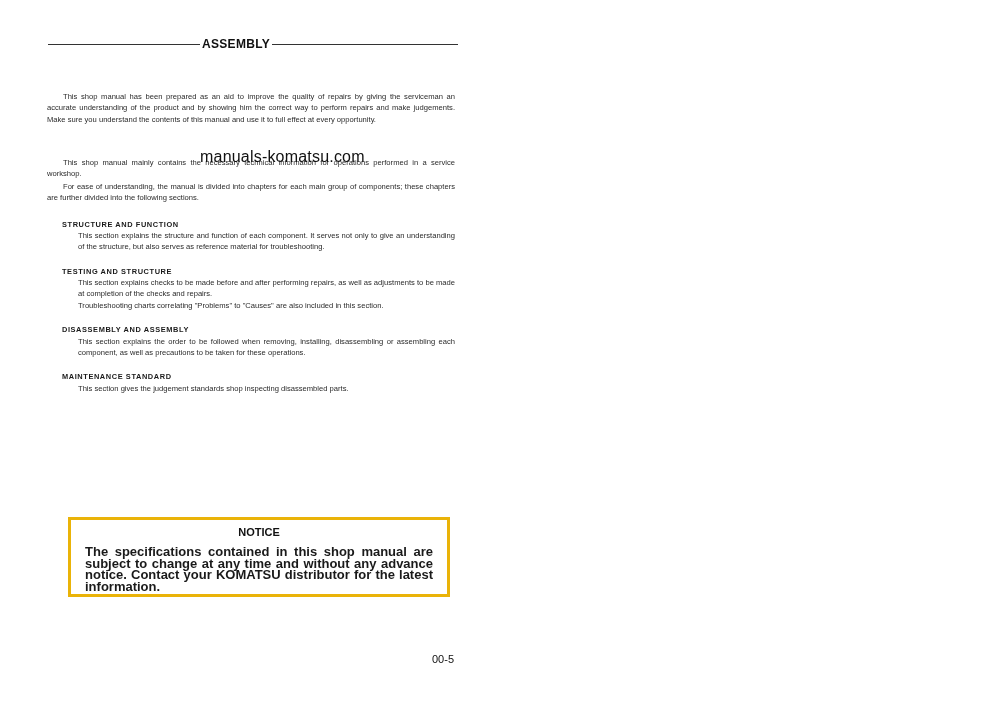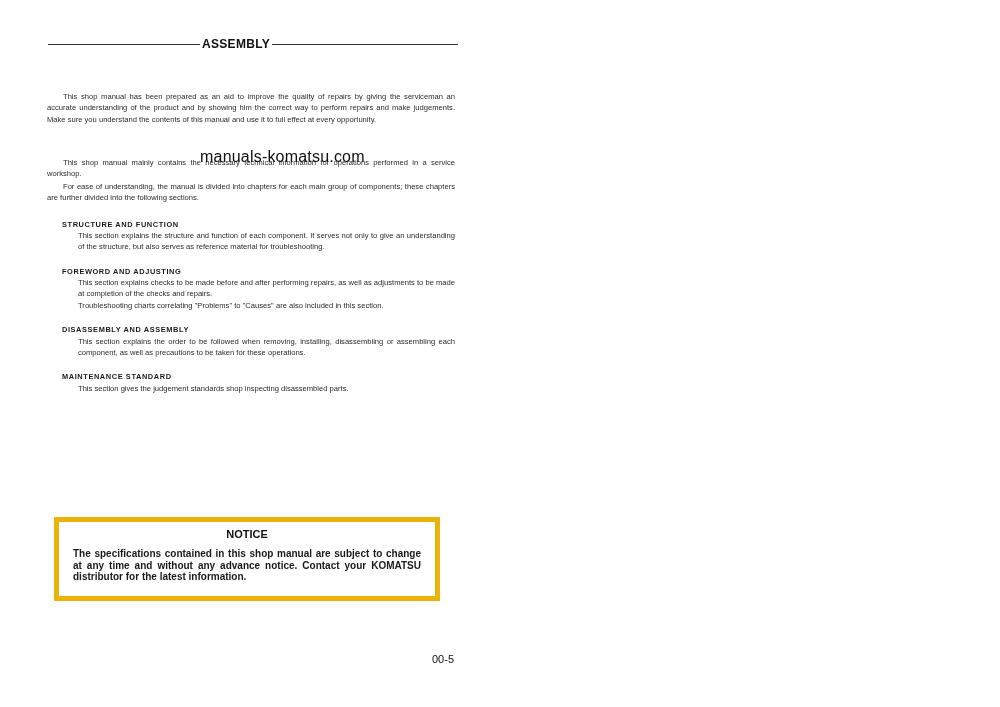--- a/index.html
+++ b/index.html
@@ -18,46 +18,46 @@
   .sec-head { position:absolute; left:62px; font-size:7.4px; font-weight:bold;
               letter-spacing:0.6px; color:#1a1a1a; }
   .sec-body { position:absolute; left:78px; width:377px; font-size:7.6px; line-height:11.3px;
               text-align:justify; text-align-last:left; color:#2a2a2a; }
   .h1 { top:220px; } .b1 { top:230px; }
   .h2 { top:267px; } .b2 { top:277px; }
   .h3 { top:325px; } .b3 { top:336px; }
   .h4 { top:372px; } .b4 { top:383px; }
   .watermark { position:absolute; left:200px; top:148px; font-size:16px; color:#111;
                letter-spacing:0.2px; }
-  .notice { position:absolute; left:54px; top:517px; width:376px; height:74px;
-            border:5px solid #eab308; }
+  .notice { position:absolute; left:68px; top:517px; width:376px; height:74px;
+            border:3px solid #eab308; }
   .notice-title { position:absolute; left:0; width:100%; top:6px; text-align:center;
                   font-size:11px; font-weight:bold; color:#111; }
-  .notice-body { position:absolute; left:14px; top:26px; width:348px; font-size:10px;
+  .notice-body { position:absolute; left:14px; top:26px; width:348px; font-size:13px;
                  line-height:11.5px; font-weight:bold; text-align:justify; text-align-last:left;
                  color:#1a1a1a; }
   .page-number { position:absolute; left:432px; top:653px; font-size:11px; color:#111; }
 </style>
 </head>
 <body>
 
 <div class="page">
   <div class="title-rule"></div>
   <div class="title">ASSEMBLY</div>
 
   <div class="para p2 indent">This shop manual mainly contains the necessary technical information for operations performed in a service workshop.</div>
   <div class="para p1 indent">This shop manual has been prepared as an aid to improve the quality of repairs by giving the serviceman an accurate understanding of the product and by showing him the correct way to perform repairs and make judgements. Make sure you understand the contents of this manual and use it to full effect at every opportunity.</div>
   <div class="para p3 indent">For ease of understanding, the manual is divided into chapters for each main group of components; these chapters are further divided into the following sections.</div>
 
   <div class="watermark">manuals-komatsu.com</div>
 
   <div class="sec-head h1">STRUCTURE AND FUNCTION</div>
   <div class="sec-body b1">This section explains the structure and function of each component. It serves not only to give an understanding of the structure, but also serves as reference material for troubleshooting.</div>
 
-  <div class="sec-head h2">FOREWORD AND ADJUSTING</div>
+  <div class="sec-head h2">TESTING AND STRUCTURE</div>
   <div class="sec-body b2">
     <div>This section explains checks to be made before and after performing repairs, as well as adjustments to be made at completion of the checks and repairs.</div>
     <div>Troubleshooting charts correlating "Problems" to "Causes" are also included in this section.</div>
   </div>
 
   <div class="sec-head h3">DISASSEMBLY AND ASSEMBLY</div>
   <div class="sec-body b3">This section explains the order to be followed when removing, installing, disassembling or assembling each component, as well as precautions to be taken for these operations.</div>
 
   <div class="sec-head h4">MAINTENANCE STANDARD</div>
   <div class="sec-body b4">This section gives the judgement standards shop inspecting disassembled parts.</div>

